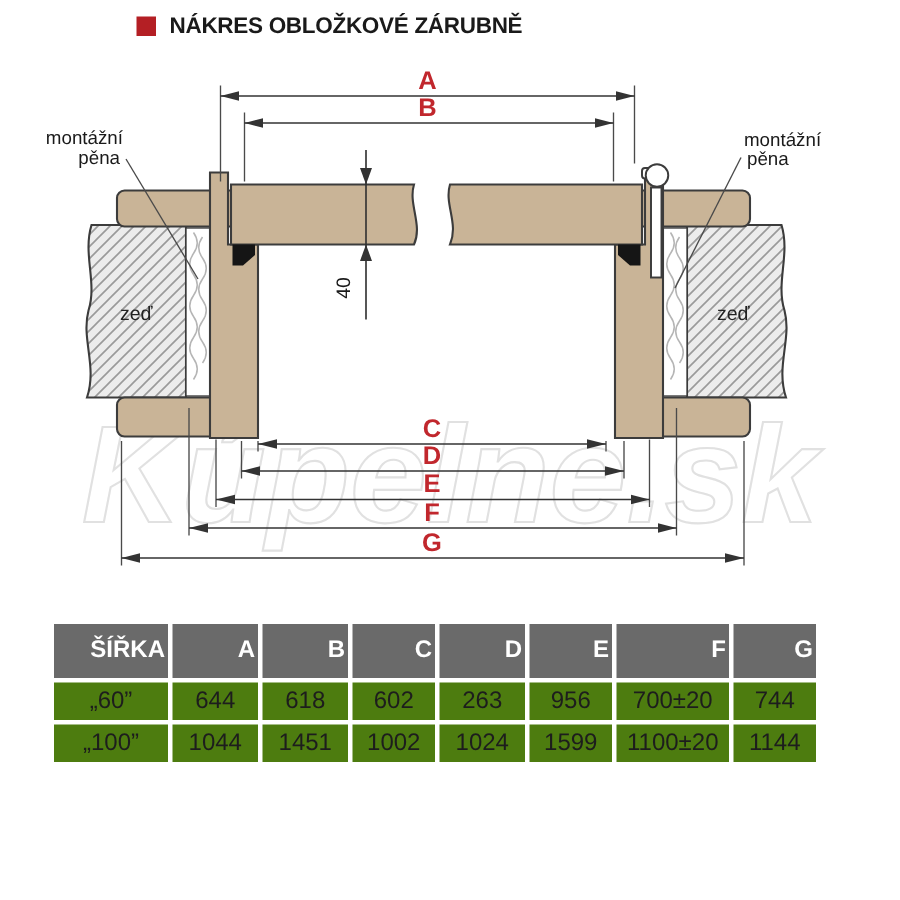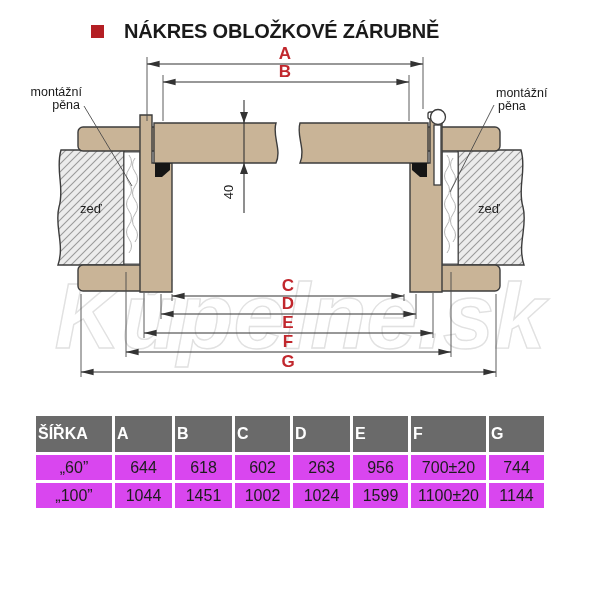--- a/index.html
+++ b/index.html
@@ -7,36 +7,36 @@
     width:600px;height:600px;position:relative;overflow:hidden;background:#fff;
     font-family:"Liberation Sans", sans-serif;
   }
   .title-row{
     position:absolute;left:91px;top:9px;display:flex;align-items:center;gap:9px;z-index:5;
   }
   .title-bullet{
     width:13px;height:13px;background:#b41f24;display:inline-block;flex:0 0 auto;
   }
   .title-row h1{
-    margin:11px;font-size:20px;font-weight:bold;color:#1a1a1a;letter-spacing:-0.2px;white-space:nowrap;
+    margin:0;font-size:15px;font-weight:bold;color:#1a1a1a;letter-spacing:-0.2px;white-space:nowrap;
   }
   svg.diagram{position:absolute;left:0;top:0;}
   svg text{font-family:"Liberation Sans", sans-serif;}
   .dim-letter{fill:#c1272d;font-size:17px;font-weight:bold;text-anchor:middle;}
   .anno{fill:#1a1a1a;font-size:12.5px;}
   .wall-label{fill:#222;font-size:13px;}
   .wm{fill:none;stroke:#dcdcdc;stroke-width:1.4px;font-size:92px;font-weight:bold;font-style:italic;text-anchor:middle;opacity:.85;}
   table.spec{
     position:absolute;left:33px;top:413px;border-collapse:separate;border-spacing:3px;table-layout:fixed;
   }
   table.spec th{
-    background:#6a6a6a;color:#fff;font-size:16px;font-weight:bold;height:36px;text-align:left;padding:0 2px;
+    background:#6a6a6a;color:#fff;font-size:16px;font-weight:bold;height:36px;text-align:right;padding:0 2px;
   }
   table.spec td{
-    background:#d946ef;color:#1d1d1d;font-size:16px;font-weight:normal;height:25px;text-align:center;padding:0 2px;white-space:nowrap;
+    background:#4d7c0f;color:#1d1d1d;font-size:16px;font-weight:normal;height:25px;text-align:center;padding:0 2px;white-space:nowrap;
   }
 </style>
 </head>
 <body>
 
 <div class="title-row">
   <span class="title-bullet"></span>
   <h1>NÁKRES OBLOŽKOVÉ ZÁRUBNĚ</h1>
 </div>
 

